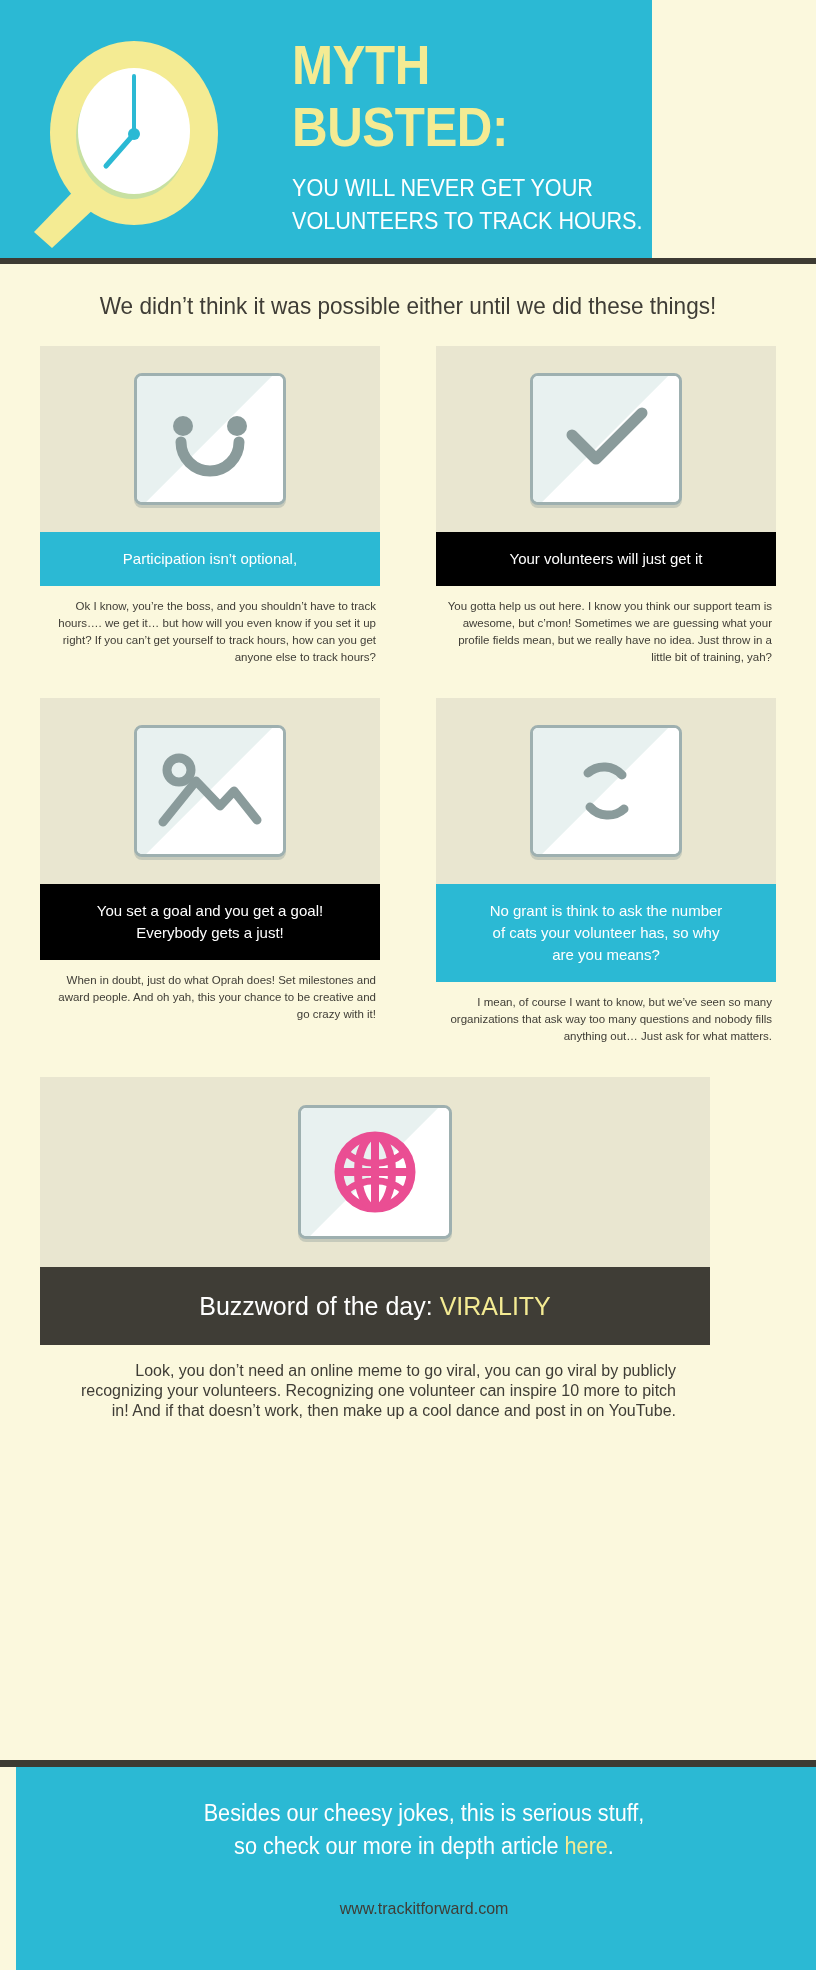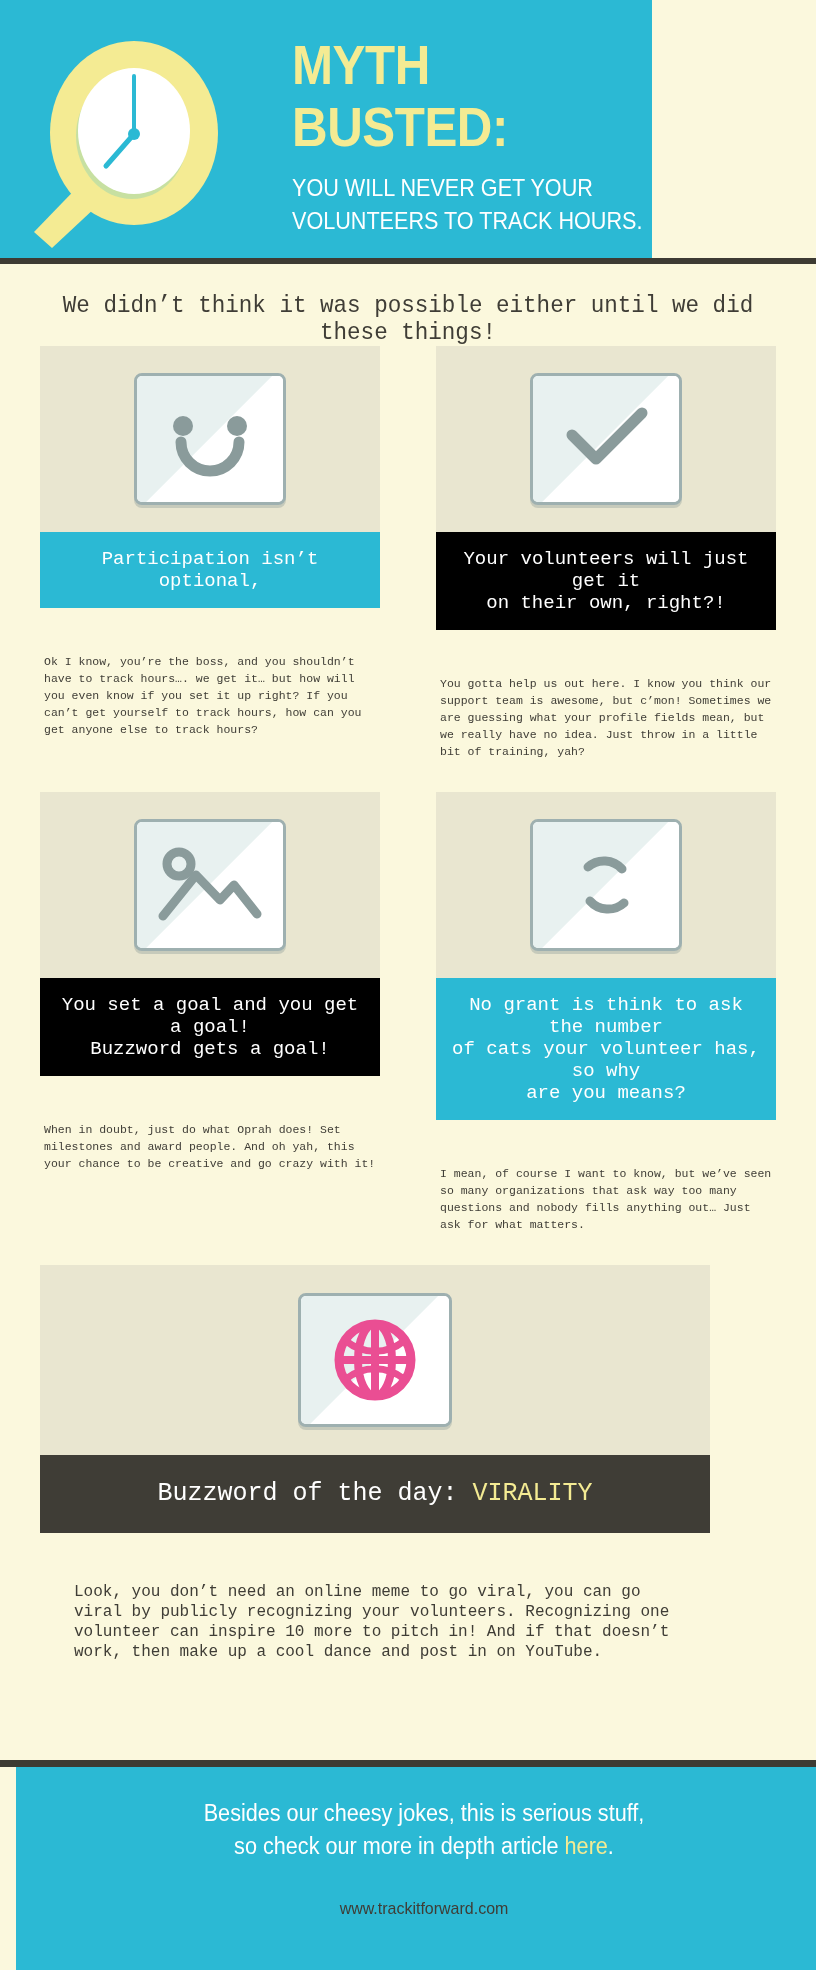--- a/index.html
+++ b/index.html
@@ -69,21 +69,20 @@
     background: #3d3b33;
   }
 
   
   .body-area {
     position: absolute;
     left: 0; top: 264px;
     width: 816px;
     height: 1496px;
     background: #fbf8dd;
-    font-family: Liberation Mono, monospace;
   }
   .intro {
     position: absolute;
     left: 0;
     top: 28px;
     width: 816px;
     text-align: center;
     font-size: 24px;
     color: #3f3d36;
     transform: scaleX(0.94);
@@ -114,40 +113,39 @@
     display: flex;
     align-items: center;
     justify-content: center;
   }
   .card.wide .icon-well { height: 190px; }
 
   .caption {
     padding: 16px 14px;
     text-align: center;
     color: #ffffff;
-    font-size: 19px;
+    font-size: 15px;
     line-height: 22px;
   }
   .caption.blue { background: #2bb9d4; }
   .caption.pink { background: #000000; }
   .caption.dark {
     background: #3f3d36;
     font-size: 25px;
     line-height: 34px;
     padding: 22px 14px;
   }
   .caption.dark .hl { color: #f4eb93; }
 
   .blurb {
     padding: 12px 4px 0 4px;
-    text-align: left;
+    text-align: right;
     font-size: 11.5px;
     line-height: 17px;
     color: #3f3d36;
-    margin-top: 33px;
   }
   .card.wide .blurb {
     padding: 16px 34px 0 34px;
     font-size: 16px;
     line-height: 20px;
   }
 
   
   .tile {
     position: relative;
@@ -259,41 +257,40 @@
         <div class="card">
           <div class="icon-well">
             <div class="tile">
               <svg width="100" height="80" viewBox="0 0 100 80">
                 <path d="M16 36 L40 60 L86 14" fill="none" stroke="#8a9b9b" stroke-width="11" stroke-linecap="round" stroke-linejoin="round"></path>
               </svg>
             </div>
           </div>
           <div class="caption pink">
             <div>Your volunteers will just get it</div>
-            <div>on their own, right?!</div>
           </div>
           <div class="blurb">You gotta help us out here. I know you think our support team is awesome, but c’mon! Sometimes we are guessing what your profile fields mean, but we really have no idea. Just throw in a little bit of training, yah?</div>
         </div>
 
       </div>
 
       <div class="row">
 
         <div class="card">
           <div class="icon-well">
             <div class="tile">
               <svg width="110" height="86" viewBox="0 0 110 86">
                 <circle cx="24" cy="22" r="12" fill="none" stroke="#8a9b9b" stroke-width="9"></circle>
                 <path d="M8 74 L41 33 L65 58 L79 43 L102 72" fill="none" stroke="#8a9b9b" stroke-width="9" stroke-linecap="round" stroke-linejoin="round"></path>
               </svg>
             </div>
           </div>
           <div class="caption pink">
             <div>You set a goal and you get a goal!</div>
-            <div>Buzzword gets a goal!</div>
+            <div>Everybody gets a just!</div>
           </div>
           <div class="blurb">When in doubt, just do what Oprah does! Set milestones and award people. And oh yah, this your chance to be creative and go crazy with it!</div>
         </div>
 
         <div class="card">
           <div class="icon-well">
             <div class="tile">
               <svg width="80" height="80" viewBox="0 0 80 80">
                 <path d="M22 22 A24 24 0 0 1 56 24" fill="none" stroke="#8a9b9b" stroke-width="9" stroke-linecap="round"></path>
                 <path d="M58 58 A24 24 0 0 1 24 56" fill="none" stroke="#8a9b9b" stroke-width="9" stroke-linecap="round"></path>

